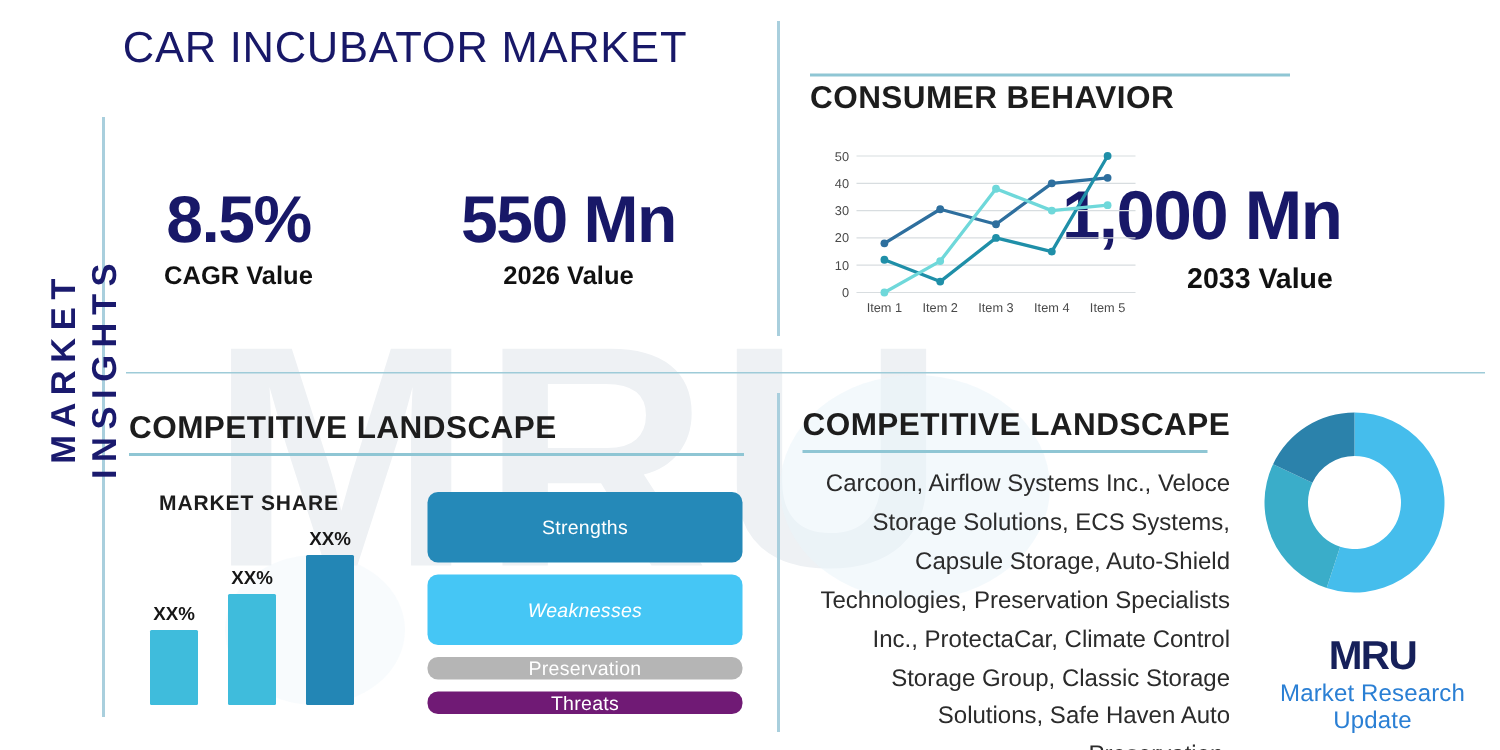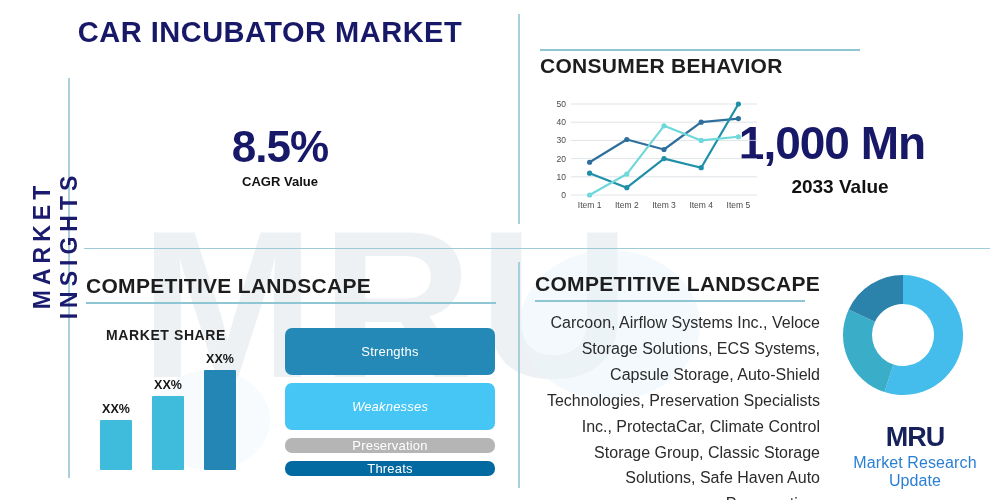--- a/index.html
+++ b/index.html
@@ -25,44 +25,44 @@
     transform:rotate(-90deg);transform-origin:center center;
     font-size:23px;font-weight:700;letter-spacing:5px;color:#1a1a6e;
     z-index:3;
   }
   .v-divider{position:absolute;background:#a9cfdd;z-index:2;}
   .h-divider{position:absolute;background:#9ecbd8;height:1px;z-index:2;}
 
   
   .title-main{
     position:absolute;left:60px;top:16px;width:420px;text-align:center;
-    font-size:29px;font-weight:700;color:#181868;letter-spacing:.5px;
+    font-size:29px;font-weight:400;color:#181868;letter-spacing:.5px;
     font-stretch:condensed;z-index:3;
   }
   .subtitle{
     position:absolute;left:60px;top:88px;width:420px;text-align:center;
     font-size:20px;color:#1b1b1b;z-index:3;
   }
-  .kpi-row{position:absolute;left:60px;top:124px;width:440px;display:flex;z-index:3;}
+  .kpi-row{position:absolute;left:49px;top:124px;width:440px;display:flex;z-index:3;}
   .kpi{flex:1;text-align:center;}
   .kpi-value{font-size:44px;font-weight:700;color:#181868;line-height:1.05;letter-spacing:-1px;}
-  .kpi-label{font-size:13px;font-weight:700;color:#111;margin-top:4px;}
+  .kpi-label{font-size:17px;font-weight:700;color:#111;margin-top:4px;}
 
   
   .sec-head{
     position:absolute;font-size:21px;font-weight:700;color:#1d1d1d;
     letter-spacing:.3px;z-index:3;font-stretch:condensed;
   }
   .sec-underline{position:absolute;height:1.5px;background:#8fc6d4;z-index:3;}
   .growth-head{
     position:absolute;right:38px;top:56px;font-size:22px;font-weight:700;
     color:#1d1d1d;letter-spacing:.3px;z-index:3;
   }
   .growth-value{
-    position:absolute;right:28px;top:116px;width:280px;text-align:center;
+    position:absolute;right:12px;top:116px;width:280px;
     font-size:46px;font-weight:700;color:#181868;letter-spacing:-1px;z-index:3;
   }
   .growth-label{
     position:absolute;right:20px;top:176px;width:280px;text-align:center;
     font-size:19px;font-weight:700;color:#111;z-index:3;
   }
 
   
   .linechart{position:absolute;left:545px;top:98px;width:215px;height:122px;z-index:3;}
   .lc-axis-label{font-size:8.5px;fill:#4a4a4a;font-family:"Liberation Sans",sans-serif;}
@@ -107,20 +107,24 @@
   <div class="h-divider" style="left:84px;top:248px;width:906px;"></div>
 
   <div class="vert-label">MARKET INSIGHTS</div>
 
   <div class="title-main">CAR INCUBATOR MARKET</div>
 
   <div class="kpi-row">
     <div class="kpi">
       <div class="kpi-value">8.5%</div>
       <div class="kpi-label">CAGR Value</div>
+    </div>
+    <div class="kpi">
+      <div class="kpi-value">550 Mn</div>
+      <div class="kpi-label">2026 Value</div>
     </div>
   </div>
 
   <div class="sec-head" style="left:540px;top:22px;margin-top:32px;">CONSUMER BEHAVIOR</div>
   <div class="sec-underline" style="left:540px;top:49px;width:320px;"></div>
 
   <div class="growth-value">1,000 Mn</div>
   <div class="growth-label">2033 Value</div>
 
   <svg class="linechart" viewBox="0 0 215 122">
@@ -186,21 +190,21 @@
       <div class="bar-col" style="left: 104px;">
         <div class="bar-lbl" style="bottom: 104px;">XX%</div>
         <div class="bar-rect" style="height: 100px; background: rgb(35, 134, 181);"></div>
       </div>
     </div>
 
   <div class="swot" id="swot">
       <div class="swot-box" style="background: rgb(37, 137, 184);">Strengths</div>
       <div class="swot-box" style="background: rgb(69, 198, 245); font-style: italic;">Weaknesses</div>
       <div class="swot-box" style="background: rgb(181, 181, 181);">Preservation</div>
-      <div class="swot-box" style="background: #0369a1;">Threats</div>
+      <div class="swot-box" style="background: #701a75;">Threats</div>
     </div>
 
   <div class="sec-head" style="left:535px;top:272px;">COMPETITIVE LANDSCAPE</div>
   <div class="sec-underline" style="left:535px;top:300px;width:270px;"></div>
 
   <div class="complist">Carcoon, Airflow Systems Inc., Veloce Storage Solutions, ECS Systems, Capsule Storage, Auto-Shield Technologies, Preservation Specialists Inc., ProtectaCar, Climate Control Storage Group, Classic Storage Solutions, Safe Haven Auto Preservation,</div>
 
   <svg class="donut" viewBox="0 0 126 126">
     <g id="donut-g">
         <path d="M 63.00000000000001 3 A 60 60 0 1 1 44.458980337503135 120.0633909777092 L 53.42047317437662 92.48275200514976 A 31 31 0 1 0 63 32 Z" fill="#45bdec"></path>

